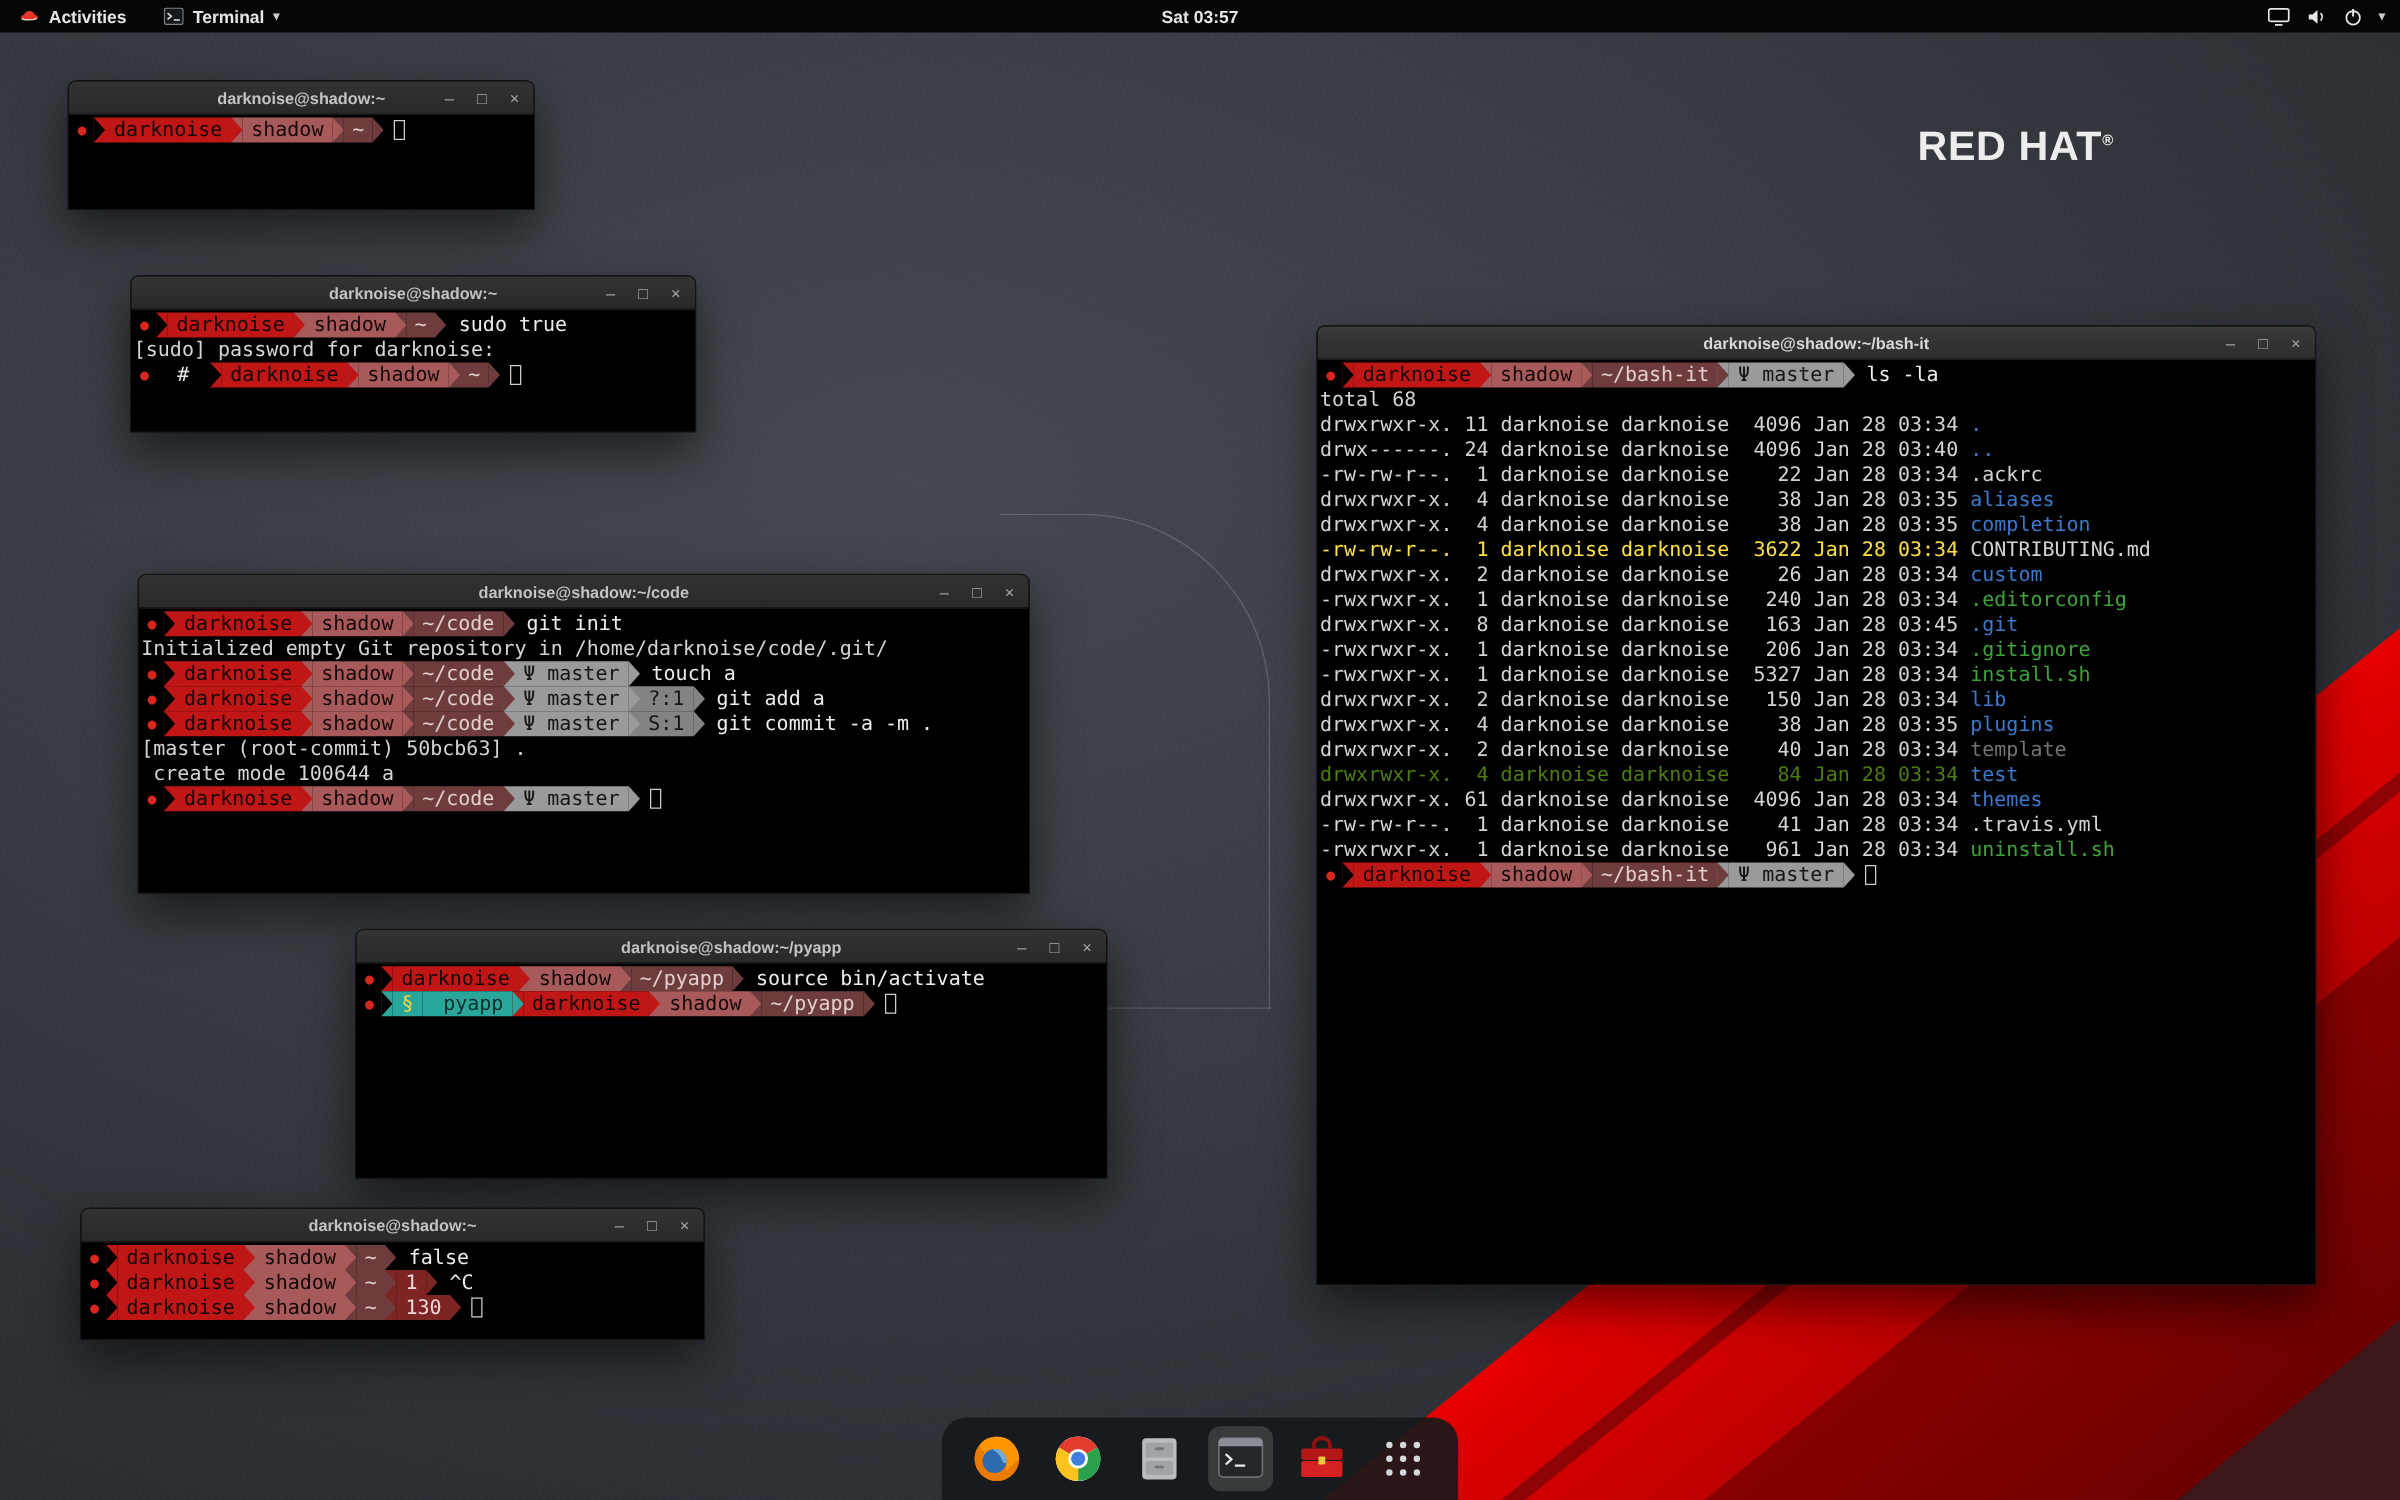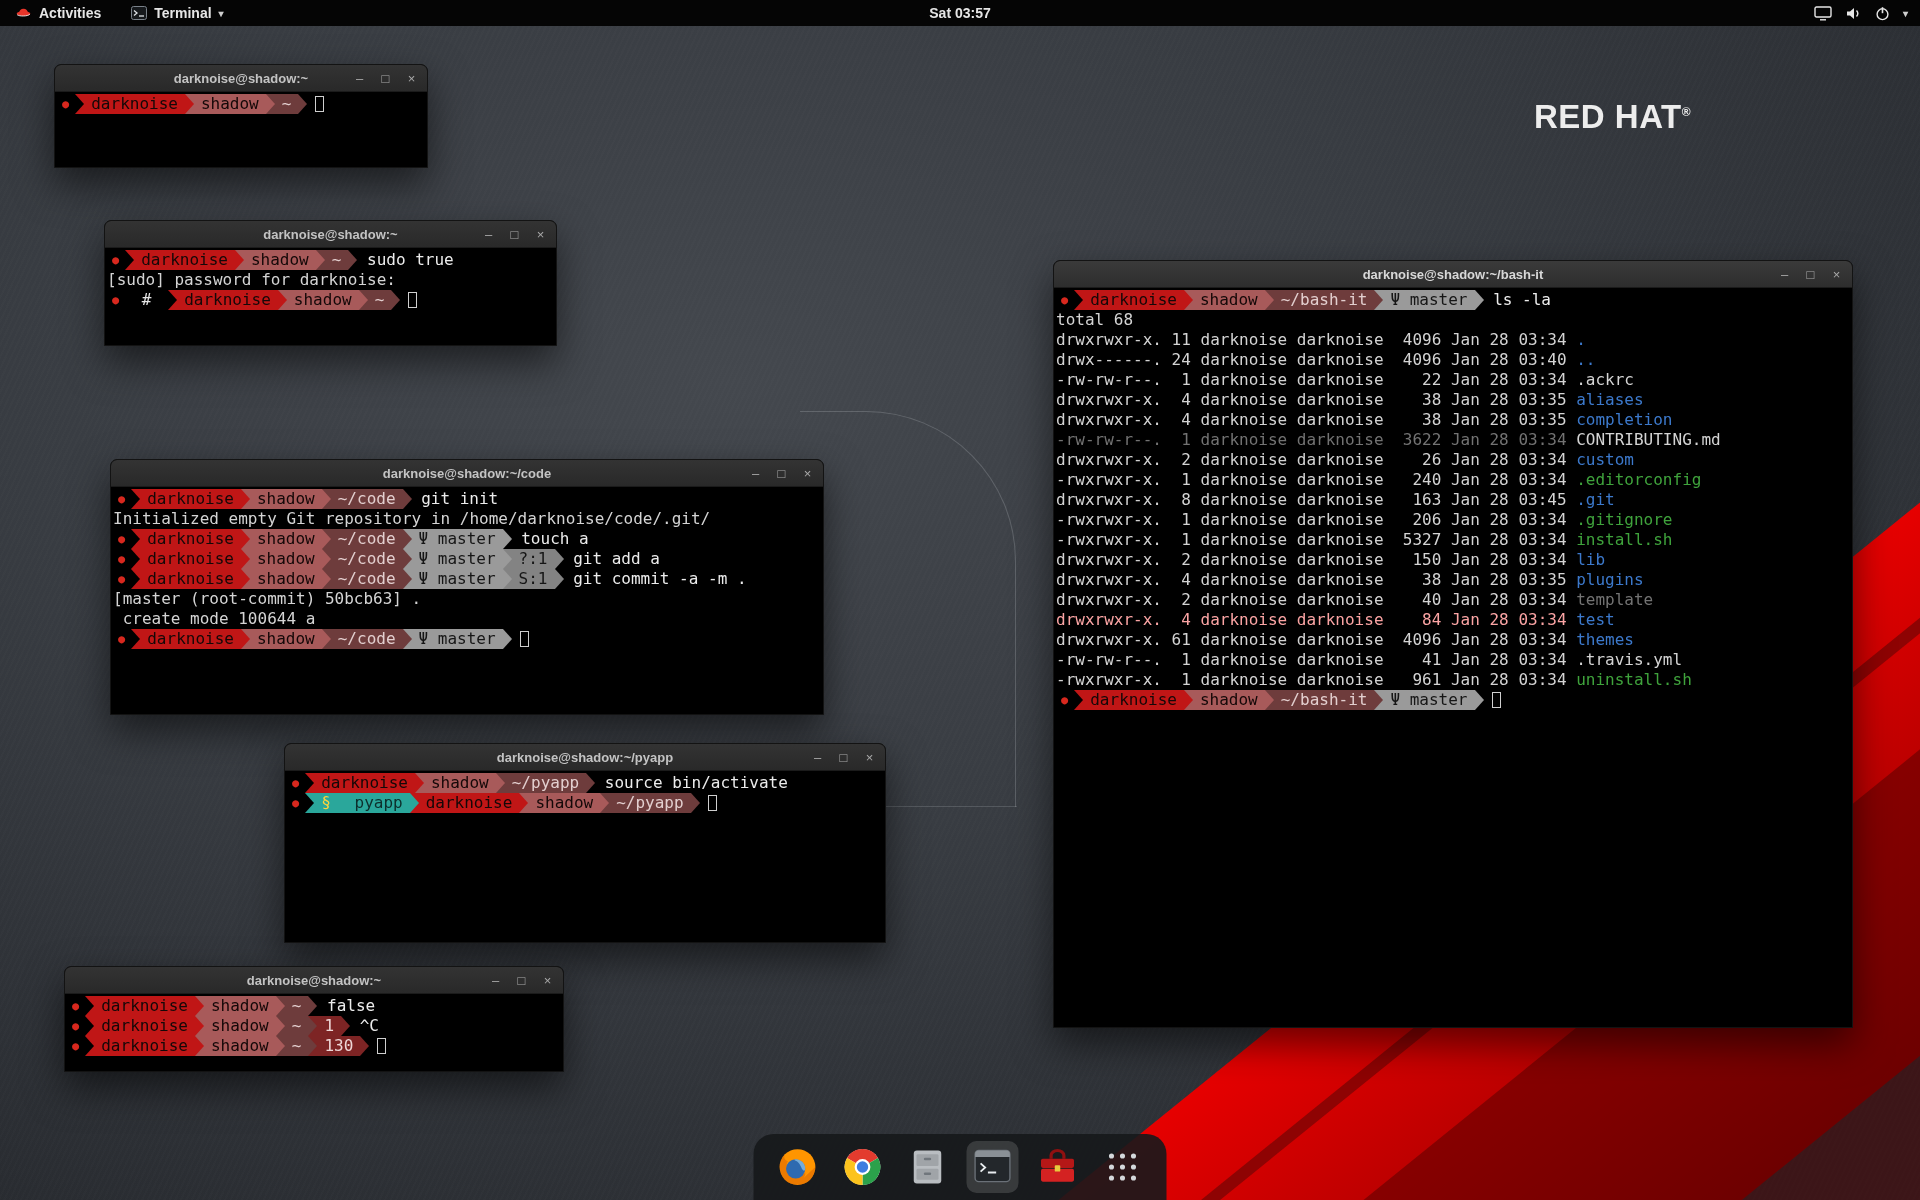--- a/index.html
+++ b/index.html
@@ -202,30 +202,30 @@
       </span>
     </div>
     <div class="term-body">
         <div class="tline"><span class="seg seg-bg seg-icon" style="background-color: rgb(0, 0, 0); color: rgb(216, 40, 30);">●</span><span class="parrow" style="border-left-color: rgb(0, 0, 0); background-color: rgb(192, 22, 22);"></span><span class="seg seg-bg" style="background-color: rgb(192, 22, 22); color: rgb(20, 8, 8);">darknoise</span><span class="parrow" style="border-left-color: rgb(192, 22, 22); background-color: rgb(168, 90, 90);"></span><span class="seg seg-bg" style="background-color: rgb(168, 90, 90); color: rgb(20, 8, 8);">shadow</span><span class="parrow" style="border-left-color: rgb(168, 90, 90); background-color: rgb(110, 60, 60);"></span><span class="seg seg-bg" style="background-color: rgb(110, 60, 60); color: rgb(227, 207, 207);">~/bash-it</span><span class="parrow" style="border-left-color: rgb(110, 60, 60); background-color: rgb(154, 154, 154);"></span><span class="seg seg-bg" style="background-color: rgb(154, 154, 154); color: rgb(22, 22, 22);">Ψ master</span><span class="parrow" style="border-left-color: rgb(154, 154, 154);"></span><span class="seg" style="color: rgb(236, 236, 236);"> ls -la</span></div>
         <div class="tline"><span class="seg" style="color: rgb(212, 212, 212);">total 68</span></div>
         <div class="tline"><span class="seg" style="color: rgb(212, 212, 212);">drwxrwxr-x. 11 darknoise darknoise  4096 Jan 28 03:34 </span><span class="seg" style="color: rgb(60, 121, 204);">.</span></div>
         <div class="tline"><span class="seg" style="color: rgb(212, 212, 212);">drwx------. 24 darknoise darknoise  4096 Jan 28 03:40 </span><span class="seg" style="color: rgb(60, 121, 204);">..</span></div>
         <div class="tline"><span class="seg" style="color: rgb(212, 212, 212);">-rw-rw-r--.  1 darknoise darknoise    22 Jan 28 03:34 </span><span class="seg" style="color: rgb(212, 212, 212);">.ackrc</span></div>
         <div class="tline"><span class="seg" style="color: rgb(212, 212, 212);">drwxrwxr-x.  4 darknoise darknoise    38 Jan 28 03:35 </span><span class="seg" style="color: rgb(60, 121, 204);">aliases</span></div>
         <div class="tline"><span class="seg" style="color: rgb(212, 212, 212);">drwxrwxr-x.  4 darknoise darknoise    38 Jan 28 03:35 </span><span class="seg" style="color: rgb(60, 121, 204);">completion</span></div>
-        <div class="tline"><span class="seg" style="color: #737373;">-rw-rw-r--.  1 darknoise darknoise  3622 Jan 28 03:34 </span><span class="seg" style="color: rgb(212, 212, 212);">CONTRIBUTING.md</span></div>
+        <div class="tline"><span class="seg" style="color: #fde047;">-rw-rw-r--.  1 darknoise darknoise  3622 Jan 28 03:34 </span><span class="seg" style="color: rgb(212, 212, 212);">CONTRIBUTING.md</span></div>
         <div class="tline"><span class="seg" style="color: rgb(212, 212, 212);">drwxrwxr-x.  2 darknoise darknoise    26 Jan 28 03:34 </span><span class="seg" style="color: rgb(60, 121, 204);">custom</span></div>
         <div class="tline"><span class="seg" style="color: rgb(212, 212, 212);">-rwxrwxr-x.  1 darknoise darknoise   240 Jan 28 03:34 </span><span class="seg" style="color: rgb(63, 163, 60);">.editorconfig</span></div>
         <div class="tline"><span class="seg" style="color: rgb(212, 212, 212);">drwxrwxr-x.  8 darknoise darknoise   163 Jan 28 03:45 </span><span class="seg" style="color: rgb(60, 121, 204);">.git</span></div>
         <div class="tline"><span class="seg" style="color: rgb(212, 212, 212);">-rwxrwxr-x.  1 darknoise darknoise   206 Jan 28 03:34 </span><span class="seg" style="color: rgb(63, 163, 60);">.gitignore</span></div>
         <div class="tline"><span class="seg" style="color: rgb(212, 212, 212);">-rwxrwxr-x.  1 darknoise darknoise  5327 Jan 28 03:34 </span><span class="seg" style="color: rgb(63, 163, 60);">install.sh</span></div>
         <div class="tline"><span class="seg" style="color: rgb(212, 212, 212);">drwxrwxr-x.  2 darknoise darknoise   150 Jan 28 03:34 </span><span class="seg" style="color: rgb(60, 121, 204);">lib</span></div>
         <div class="tline"><span class="seg" style="color: rgb(212, 212, 212);">drwxrwxr-x.  4 darknoise darknoise    38 Jan 28 03:35 </span><span class="seg" style="color: rgb(60, 121, 204);">plugins</span></div>
         <div class="tline"><span class="seg" style="color: rgb(212, 212, 212);">drwxrwxr-x.  2 darknoise darknoise    40 Jan 28 03:34 </span><span class="seg" style="color: #737373;">template</span></div>
-        <div class="tline"><span class="seg" style="color: #fca5a5;">drwxrwxr-x.  4 darknoise darknoise    84 Jan 28 03:34 </span><span class="seg" style="color: rgb(60, 121, 204);">test</span></div>
+        <div class="tline"><span class="seg" style="color: #4d7c0f;">drwxrwxr-x.  4 darknoise darknoise    84 Jan 28 03:34 </span><span class="seg" style="color: rgb(60, 121, 204);">test</span></div>
         <div class="tline"><span class="seg" style="color: rgb(212, 212, 212);">drwxrwxr-x. 61 darknoise darknoise  4096 Jan 28 03:34 </span><span class="seg" style="color: rgb(60, 121, 204);">themes</span></div>
         <div class="tline"><span class="seg" style="color: rgb(212, 212, 212);">-rw-rw-r--.  1 darknoise darknoise    41 Jan 28 03:34 </span><span class="seg" style="color: rgb(212, 212, 212);">.travis.yml</span></div>
         <div class="tline"><span class="seg" style="color: rgb(212, 212, 212);">-rwxrwxr-x.  1 darknoise darknoise   961 Jan 28 03:34 </span><span class="seg" style="color: rgb(63, 163, 60);">uninstall.sh</span></div>
         <div class="tline"><span class="seg seg-bg seg-icon" style="background-color: rgb(0, 0, 0); color: rgb(216, 40, 30);">●</span><span class="parrow" style="border-left-color: rgb(0, 0, 0); background-color: rgb(192, 22, 22);"></span><span class="seg seg-bg" style="background-color: rgb(192, 22, 22); color: rgb(20, 8, 8);">darknoise</span><span class="parrow" style="border-left-color: rgb(192, 22, 22); background-color: rgb(168, 90, 90);"></span><span class="seg seg-bg" style="background-color: rgb(168, 90, 90); color: rgb(20, 8, 8);">shadow</span><span class="parrow" style="border-left-color: rgb(168, 90, 90); background-color: rgb(110, 60, 60);"></span><span class="seg seg-bg" style="background-color: rgb(110, 60, 60); color: rgb(227, 207, 207);">~/bash-it</span><span class="parrow" style="border-left-color: rgb(110, 60, 60); background-color: rgb(154, 154, 154);"></span><span class="seg seg-bg" style="background-color: rgb(154, 154, 154); color: rgb(22, 22, 22);">Ψ master</span><span class="parrow" style="border-left-color: rgb(154, 154, 154);"></span><span class="cursor"></span></div>
       </div>
   </div>
 
   <div class="dock">
     <div class="dock-item">
       <svg width="44" height="44" viewBox="0 0 48 48">

